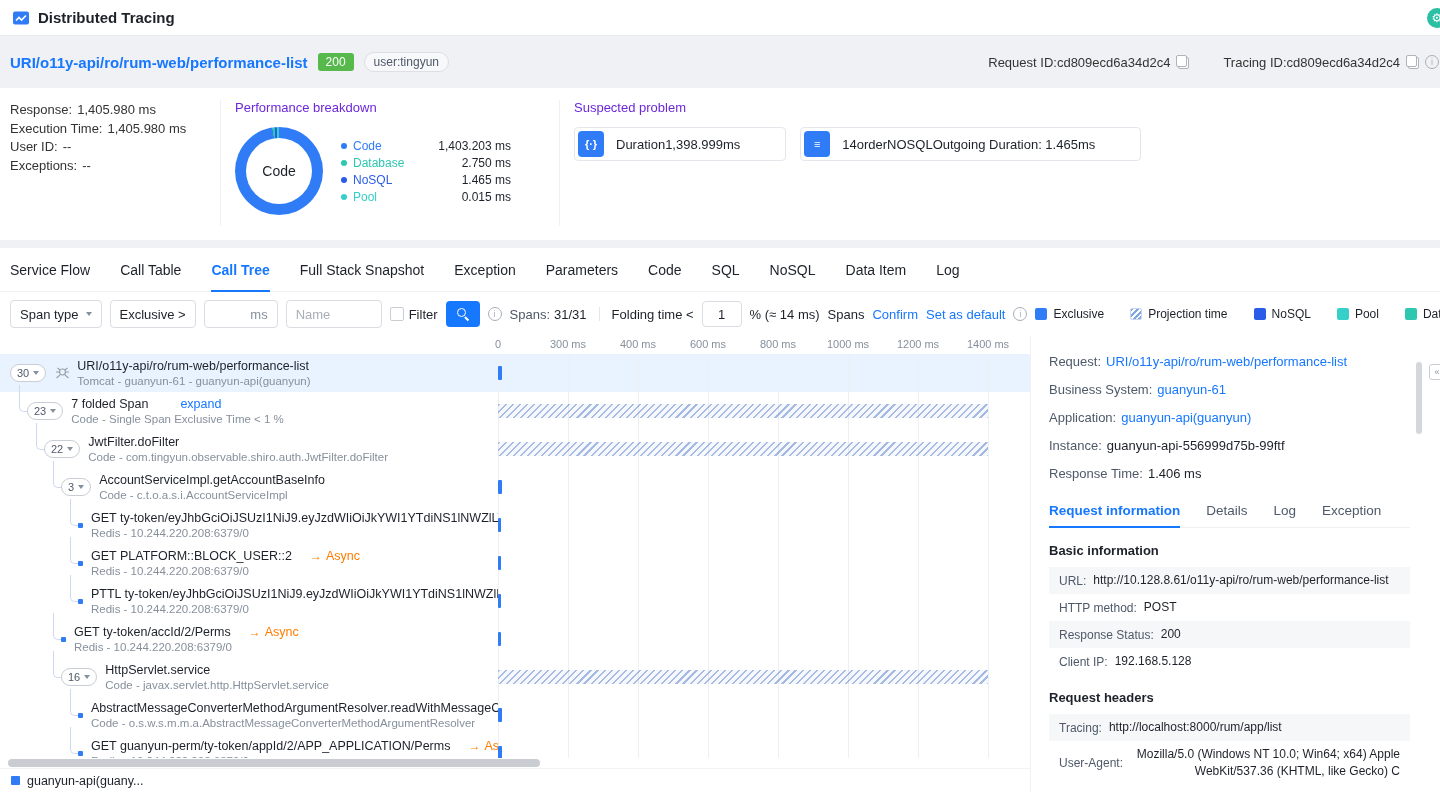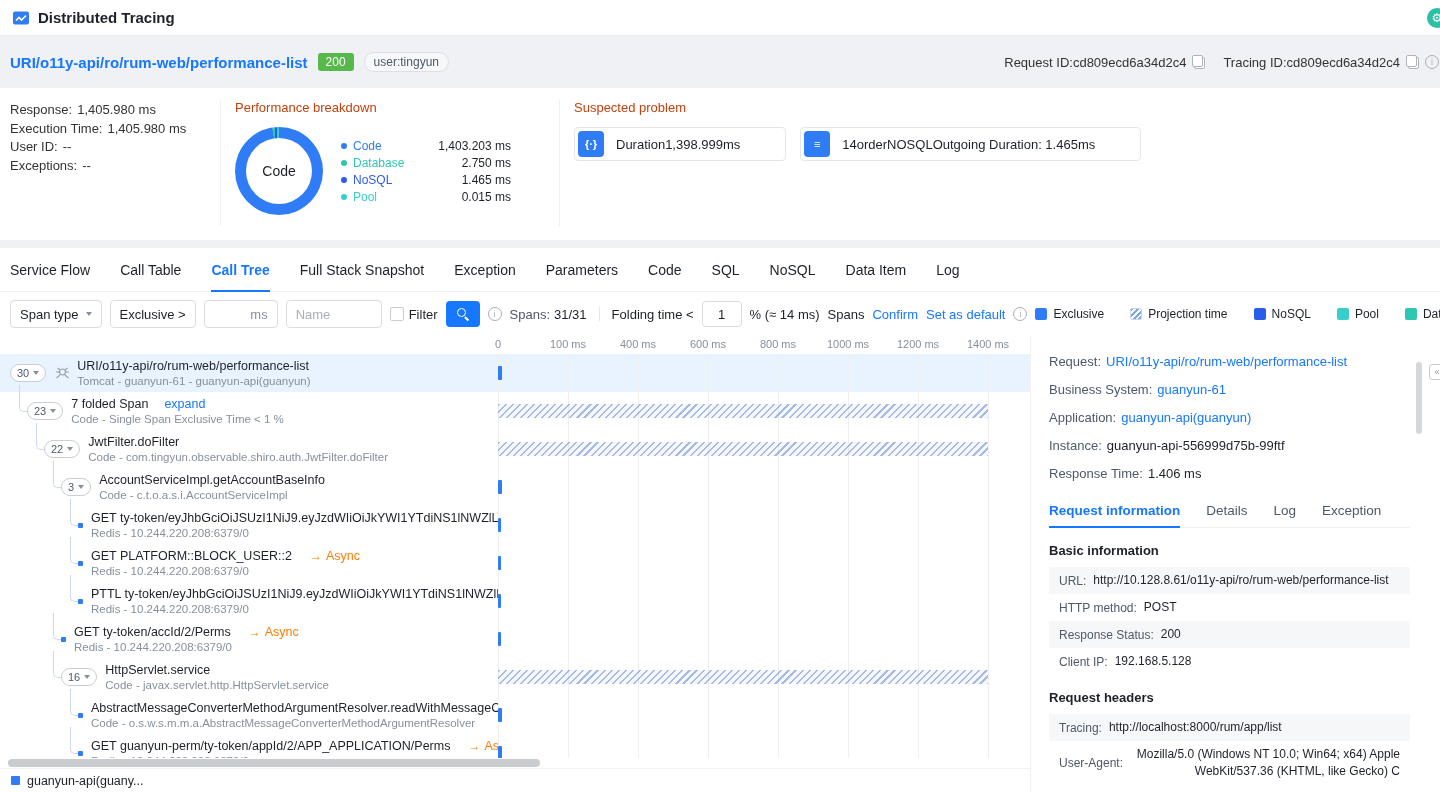--- a/index.html
+++ b/index.html
@@ -13,36 +13,36 @@
   .app-title{font-size:15px;font-weight:700}
   .gear{position:absolute;right:-7px;top:8px;width:20px;height:20px;border-radius:50%;background:#2bbfa3;color:#fff;
     display:flex;align-items:center;justify-content:center;font-size:12px}
 
   
   .trace-bar{height:52px;display:flex;align-items:center;padding:0 10px;gap:10px;flex:none}
   .trace-uri{color:#1677ff;font-size:15px;font-weight:600;cursor:pointer}
   .status-badge{background:#57b94c;color:#fff;font-size:12px;border-radius:3px;padding:2px 8px;line-height:1.2}
   .user-tag{border:1px solid #dcdfe3;background:#f7f8fa;border-radius:10px;padding:2px 9px;font-size:12px;color:#4e5969}
   .trace-ids{margin-left:auto;display:flex;align-items:center;gap:6px;font-size:13px;color:#333;white-space:nowrap}
-  .trace-ids .sp{margin-left:12px}
+  .trace-ids .sp{margin-left:28px}
   .copy-icon{width:13px;height:14px;position:relative;display:inline-block}
   .copy-icon::after,.copy-icon::before{content:"";position:absolute;width:9px;height:10px;border:1px solid #aeb4bb;border-radius:2px;background:#fff}
   .copy-icon::before{right:0;bottom:0}
   .copy-icon::after{left:0;top:0}
   .info-i{width:14px;height:14px;border-radius:50%;border:1px solid #a9aeb8;color:#a9aeb8;font-size:9px;
     display:inline-flex;align-items:center;justify-content:center;flex:none}
   .edge-info{margin-right:-9px}
 
   
   .summary{background:#fff;display:flex;padding:10px 8px 12px;height:152px;flex:none}
   .sum-left{width:198px;font-size:13px;line-height:18.5px;padding:3px 0 0 2px}
   .sfield .lab{color:#333;margin-right:5px}
   .sfield .val{color:#333}
   .vdiv{width:1px;background:#eef0f2;margin:2px 14px;flex:none}
-  .sec-title{font-size:13px;color:#c2410c}
+  .sec-title{font-size:13px;color:#6d28d9}
   .sum-perf{width:310px;flex:none;display:flex;flex-direction:column;padding-top:2px}
   .perf-body{display:flex;align-items:center;margin-top:12px;gap:18px}
   .donut{width:88px;height:88px;border-radius:50%;position:relative;flex:none}
   .donut::after{content:"";position:absolute;inset:11px;background:#fff;border-radius:50%}
   .donut-label{position:absolute;inset:0;display:flex;align-items:center;justify-content:center;font-size:14px;color:#1d2129;z-index:1}
   .perf-legend{width:170px}
   .perf-item{display:flex;align-items:center;height:17px;font-size:12px}
   .perf-item .dot{width:6px;height:6px;border-radius:50%;margin-right:6px;flex:none}
   .perf-item .nm{width:64px}
   .perf-item .vv{margin-left:auto;color:#1d2129}
@@ -98,21 +98,21 @@
   .tlabel::before{content:"";position:absolute;left:calc(10px + (var(--ind,0) - 1)*17px + 9px);top:-7px;width:9px;height:26px;
     border-left:1px solid #cdd9f0;border-bottom:1px solid #cdd9f0;border-bottom-left-radius:5px}
   .trow.root .tlabel::before{display:none}
   .fold-badge{display:inline-flex;align-items:center;gap:4px;height:18px;padding:8px 6px;border:1px solid #c9cdd4;border-radius:10px;
     background:#fff;font-size:11px;color:#4e5969;margin-right:8px;flex:none;position:relative;z-index:1}
   .leaf-dot{width:5px;height:5px;background:#2f7cf6;flex:none;margin-right:8px;border-radius:1px;position:relative;z-index:1}
   .tomcat-icon{width:17px;height:16px;margin-right:6px;flex:none}
   .ttexts{min-width:0;display:flex;flex-direction:column;justify-content:center;gap:2px;overflow:hidden}
   .tline1{display:flex;align-items:center;font-size:12.5px;color:#1d2129;white-space:nowrap}
   .ttitle{white-space:nowrap}
-  .expand-link{color:#1677ff;margin-left:16px;text-decoration:none}
+  .expand-link{color:#1677ff;margin-left:32px;text-decoration:none}
   .async-flag{color:#ff7d00;display:inline-flex;align-items:center;gap:4px;margin-left:18px}
   .async-arrow{font-size:12px;line-height:1}
   .tline2{font-size:11.5px;color:#86909c;white-space:nowrap;overflow:hidden}
   .tbars{flex:1;position:relative;min-width:0;
     background-image:repeating-linear-gradient(90deg,#edeff2 0,#edeff2 1px,transparent 1px,transparent 70px)}
   .span-bar{position:absolute;top:12px;height:14px;border-radius:1px}
   .span-bar.solid{background:#2f7cf6}
   .span-bar.hatched{background:repeating-linear-gradient(135deg,rgba(92,130,205,.55) 0 1.5px,rgba(92,130,205,.06) 1.5px 5px)}
   .hscroll{height:10px;display:flex;align-items:center;padding:0 8px;flex:none}
   .hthumb{width:532px;height:8px;background:#c9ccd1;border-radius:4px}
@@ -337,21 +337,21 @@
       </div>
     </div>
 
     <div class="content">
 
       <div class="tree-pane">
         <div class="ruler">
 
             <span class="tick" style="left: 0px;">0</span>
 
-            <span class="tick" style="left: 70px;">100 ms</span>
+            <span class="tick" style="left: 70px;">300 ms</span>
 
             <span class="tick" style="left: 140px;">400 ms</span>
 
             <span class="tick" style="left: 210px;">600 ms</span>
 
             <span class="tick" style="left: 280px;">800 ms</span>
 
             <span class="tick" style="left: 350px;">1000 ms</span>
 
             <span class="tick" style="left: 420px;">1200 ms</span>

